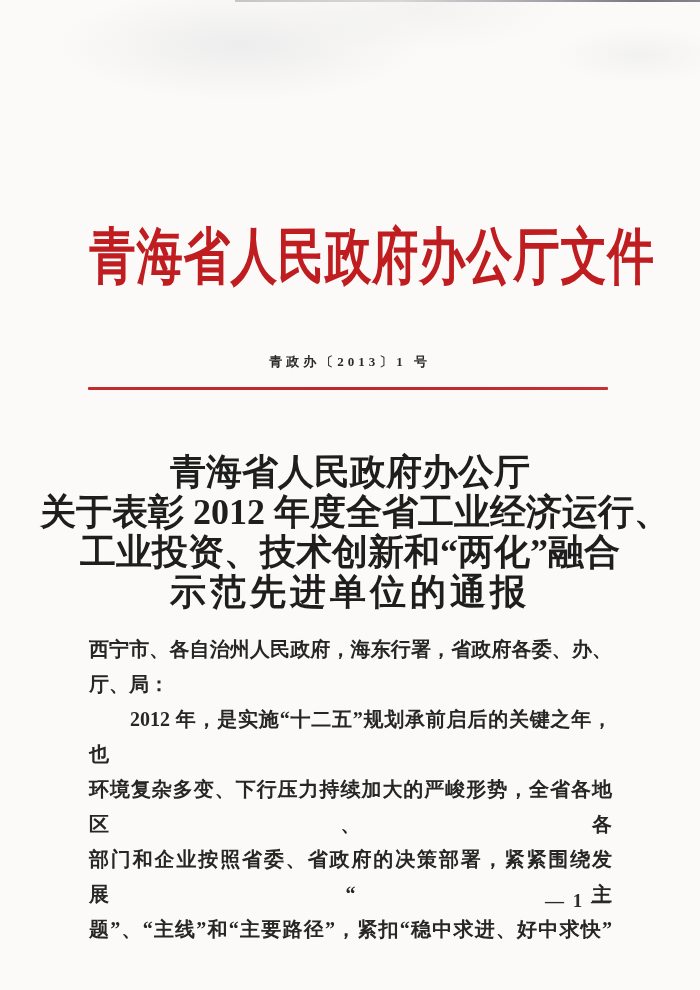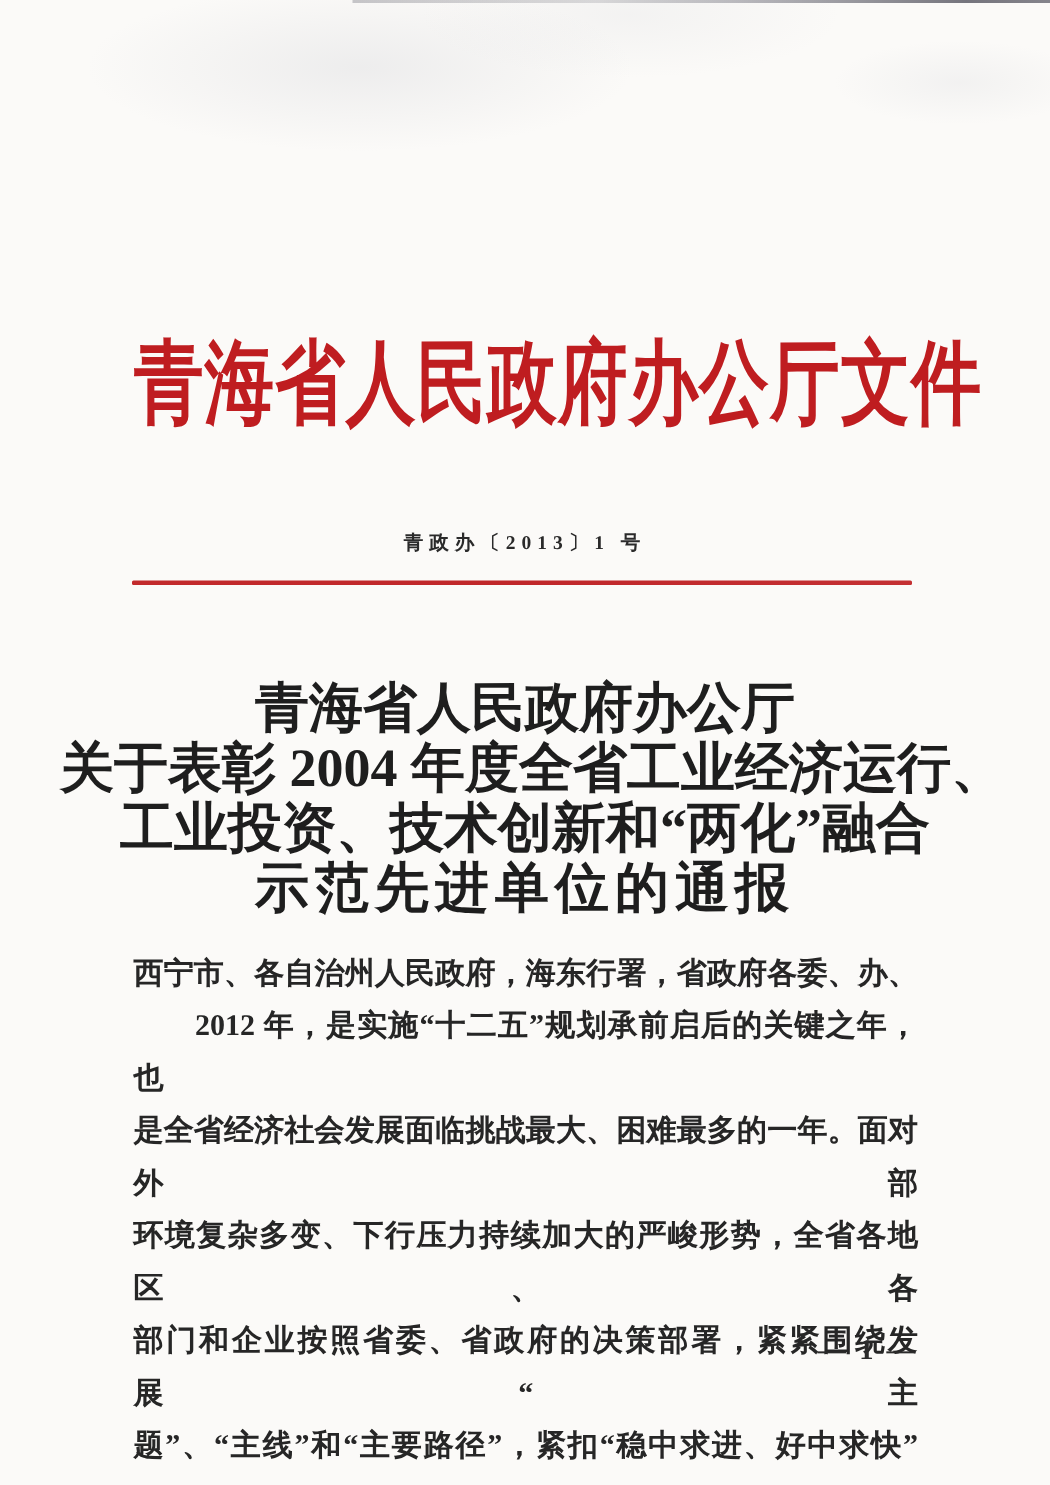--- a/index.html
+++ b/index.html
@@ -88,29 +88,29 @@
   <div class="scan-topline"></div>
 
   <h1 class="banner"><span class="banner-inner">青海省人民政府办公厅文件</span></h1>
 
   <div class="docnum">青政办〔2013〕1 号</div>
 
   <div class="redrule"></div>
 
   <div class="title-block">
     <div class="title-line">青海省人民政府办公厅</div>
-    <div class="title-line">关于表彰 2004 年度全省工业经济运行、</div>
+    <div class="title-line">关于表彰 2012 年度全省工业经济运行、</div>
     <div class="title-line">工业投资、技术创新和“两化”融合</div>
     <div class="title-line spaced">示范先进单位的通报</div>
   </div>
 
   <div class="doc-body">
     <div class="body-line justify">西宁市、各自治州人民政府，海东行署，省政府各委、办、</div>
+    <div class="body-line">厅、局：</div>
     <div class="body-line justify indent">2012 年，是实施“十二五”规划承前启后的关键之年，也</div>
-    <div class="body-line justify">是全省经济社会发展面临挑战最大、困难最多的一年。面对外部</div>
     <div class="body-line justify">环境复杂多变、下行压力持续加大的严峻形势，全省各地区、各</div>
     <div class="body-line justify">部门和企业按照省委、省政府的决策部署，紧紧围绕发展“主</div>
     <div class="body-line justify">题”、“主线”和“主要路径”，紧扣“稳中求进、好中求快”</div>
   </div>
 
   <div class="pagenum">— 1 —</div>
 
 </div>
 
 </body></html>

